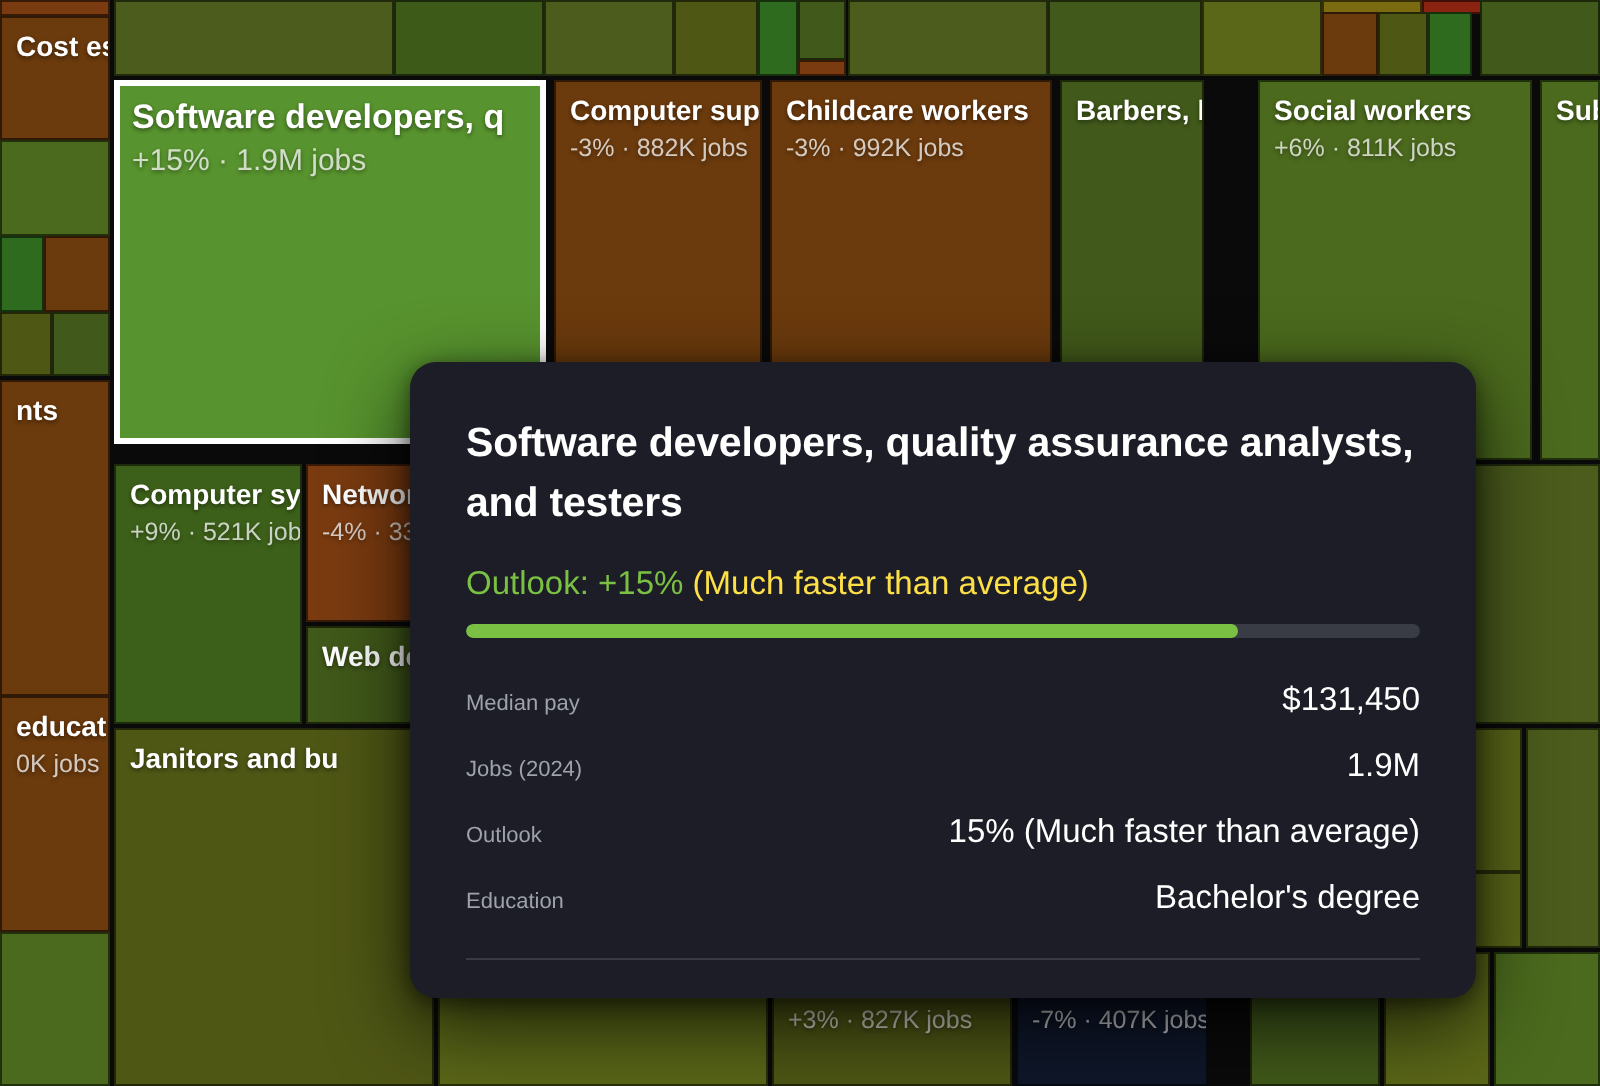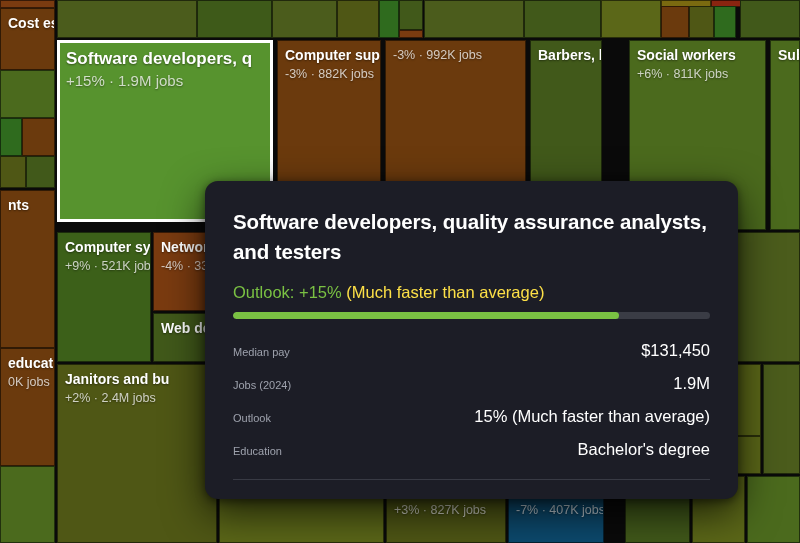--- a/index.html
+++ b/index.html
@@ -145,20 +145,21 @@
       <div class="tile nolabel nosub" style="left: 740px; top: 0px; width: 60px; height: 38px; background: rgb(65, 89, 26);"></div>
       <div class="tile sel big" style="left: 57px; top: 40px; width: 216px; height: 182px; background: rgb(87, 147, 46);">
         <span class="t-name">Software developers, q</span>
         <span class="t-sub">+15% · 1.9M jobs</span>
       </div>
       <div class="tile" style="left: 277px; top: 40px; width: 104px; height: 190px; background: rgb(107, 58, 13);">
         <span class="t-name">Computer sup</span>
         <span class="t-sub">-3% · 882K jobs</span>
       </div>
       <div class="tile" style="left: 385px; top: 40px; width: 141px; height: 190px; background: rgb(107, 58, 13);">
+        <span class="t-name">Childcare workers</span>
         <span class="t-sub">-3% · 992K jobs</span>
       </div>
       <div class="tile nosub" style="left: 530px; top: 40px; width: 72px; height: 190px; background: rgb(65, 89, 26);">
         <span class="t-name">Barbers, hair</span>
       </div>
       <div class="tile" style="left: 629px; top: 40px; width: 137px; height: 190px; background: rgb(75, 106, 29);">
         <span class="t-name">Social workers</span>
         <span class="t-sub">+6% · 811K jobs</span>
       </div>
       <div class="tile nosub" style="left: 770px; top: 40px; width: 30px; height: 190px; background: rgb(75, 106, 29);">
@@ -170,21 +171,20 @@
       </div>
       <div class="tile" style="left: 153px; top: 232px; width: 60px; height: 79px; background: rgb(122, 59, 16);">
         <span class="t-name">Networ</span>
         <span class="t-sub">-4% · 33</span>
       </div>
       <div class="tile nosub" style="left: 153px; top: 313px; width: 60px; height: 49px; background: rgb(65, 89, 26);">
         <span class="t-name">Web de</span>
       </div>
       <div class="tile" style="left: 57px; top: 364px; width: 160px; height: 179px; background: rgb(79, 87, 21);">
         <span class="t-name">Janitors and bu</span>
-        <span class="t-sub">+2% · 2.4M jobs</span>
       </div>
       <div class="tile nolabel nosub" style="left: 219px; top: 232px; width: 110px; height: 130px; background: rgb(75, 92, 28);"></div>
       <div class="tile nolabel nosub" style="left: 331px; top: 232px; width: 95px; height: 130px; background: rgb(65, 89, 26);"></div>
       <div class="tile nolabel nosub" style="left: 428px; top: 232px; width: 85px; height: 130px; background: rgb(75, 92, 28);"></div>
       <div class="tile nolabel nosub" style="left: 515px; top: 232px; width: 80px; height: 130px; background: rgb(65, 89, 26);"></div>
       <div class="tile nolabel nosub" style="left: 597px; top: 232px; width: 40px; height: 130px; background: rgb(91, 103, 24);"></div>
       <div class="tile nolabel nosub" style="left: 639px; top: 232px; width: 40px; height: 130px; background: rgb(91, 103, 24);"></div>
       <div class="tile nolabel nosub" style="left: 681px; top: 232px; width: 40px; height: 62px; background: rgb(75, 92, 28);"></div>
       <div class="tile nolabel nosub" style="left: 681px; top: 294px; width: 40px; height: 34px; background: rgb(47, 107, 30);"></div>
       <div class="tile nolabel nosub" style="left: 681px; top: 328px; width: 40px; height: 34px; background: rgb(91, 103, 24);"></div>
@@ -198,21 +198,21 @@
       </div>
       <div class="tile nolabel nosub" style="left: 711px; top: 364px; width: 50px; height: 72px; background: rgb(91, 103, 24);"></div>
       <div class="tile nolabel nosub" style="left: 711px; top: 436px; width: 25px; height: 38px; background: rgb(122, 106, 16);"></div>
       <div class="tile nolabel nosub" style="left: 737px; top: 436px; width: 24px; height: 38px; background: rgb(91, 103, 24);"></div>
       <div class="tile nolabel nosub" style="left: 763px; top: 364px; width: 37px; height: 110px; background: rgb(75, 92, 28);"></div>
       <div class="tile nolabel nosub" style="left: 219px; top: 476px; width: 165px; height: 67px; background: rgb(91, 103, 24);"></div>
       <div class="tile" style="left: 386px; top: 476px; width: 120px; height: 67px; background: rgb(79, 87, 21);">
         <span class="t-name">Police and detec</span>
         <span class="t-sub">+3% · 827K jobs</span>
       </div>
-      <div class="tile" style="left: 508px; top: 476px; width: 96px; height: 67px; background: #0c4a6e;">
+      <div class="tile" style="left: 508px; top: 476px; width: 96px; height: 67px; background: #0f172a;">
         <span class="t-name">Correctional offi</span>
         <span class="t-sub">-7% · 407K jobs</span>
       </div>
       <div class="tile nolabel nosub" style="left: 625px; top: 476px; width: 65px; height: 67px; background: rgb(65, 89, 26);"></div>
       <div class="tile nolabel nosub" style="left: 692px; top: 476px; width: 53px; height: 67px; background: rgb(91, 103, 24);"></div>
       <div class="tile nolabel nosub" style="left: 747px; top: 476px; width: 53px; height: 67px; background: rgb(75, 106, 29);"></div>
     </div>
 
   <div id="tooltip" style="background: rgb(28, 29, 38);">
     <div id="tt-title">Software developers, quality assurance analysts, and testers</div>

